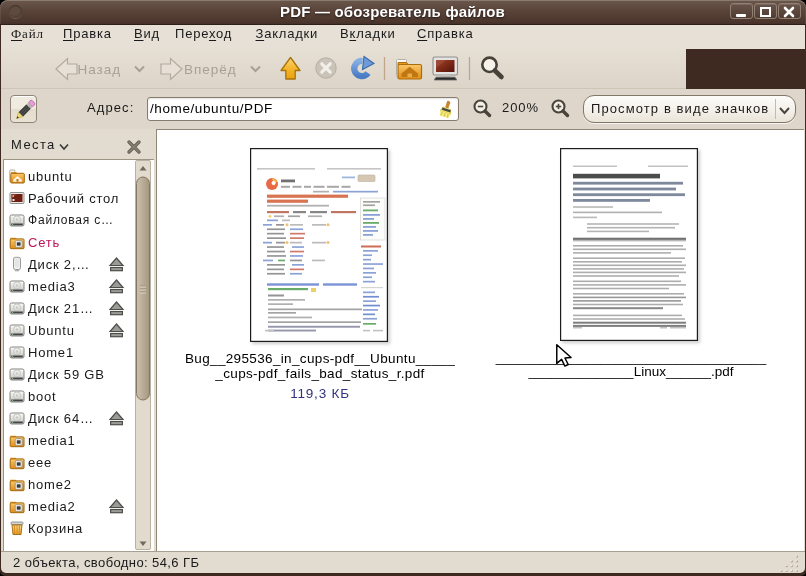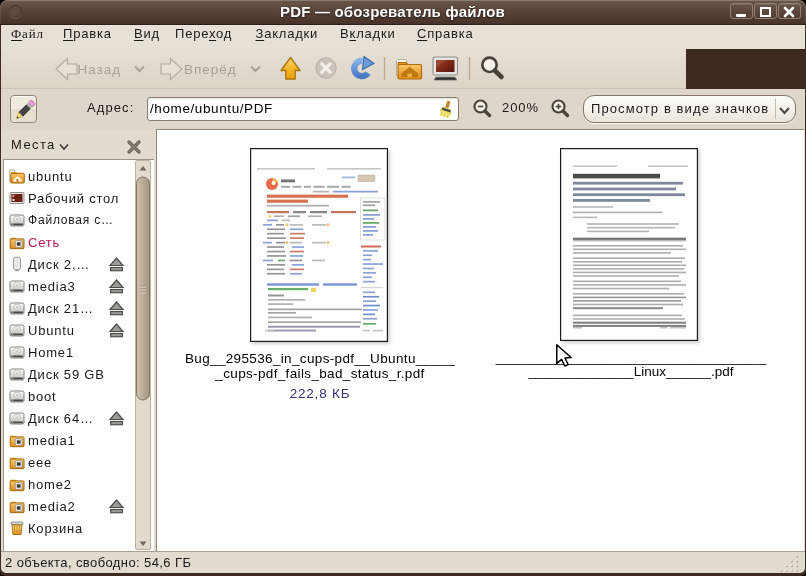--- a/index.html
+++ b/index.html
@@ -18,21 +18,21 @@
 .wbtn svg{position:absolute;left:0;top:0;}
 #menubar{position:absolute;left:1px;top:25px;width:804px;height:24px;background:#e7e0d6;color:#1a1a1a;font-size:13px;letter-spacing:0.8px;}
 #menubar>span{position:absolute;top:1px;}
 #toolbar{position:absolute;left:1px;top:49px;width:644px;height:39px;background:linear-gradient(#e6dfd4,#dcd4c7);border-bottom:1px solid #cdc5b7;padding-left:41px;}
 #addrrow{position:absolute;left:1px;top:89px;width:804px;height:40px;background:#ded6ca;}
 #content{position:absolute;left:1px;top:129px;width:804px;height:422px;background:#e2dbcf;}
 #main{position:absolute;left:155px;top:0px;width:647px;height:421px;background:#fff;border-left:1px solid #8f8778;border-top:1px solid #8f8778;}
 #sidebar{position:absolute;left:1px;top:0;width:153px;height:422px;background:#e2dbcf;}
 #statusbar{position:absolute;left:1px;top:551px;width:804px;height:21px;background:#e2dbcf;border-top:1px solid #a89f90;
  font-size:13px;color:#1a1a1a;border-radius:0 0 5px 5px;}
-#statusbar div{padding:3px 0 0 4px;letter-spacing:0.4px;}
+#statusbar div{padding:3px 0 0 12px;letter-spacing:0.4px;}
 .menu-u{text-decoration:underline;text-underline-offset:2px;}
 </style></head>
 <body>
 <div id="win">
  <div id="titlebar">
   <div id="titleicon"></div>
   <div id="title">PDF — обозреватель файлов</div>
   <div class="wbtn" style="left:730px;">
         <svg width="21" height="16">
           <rect x="5" y="10" width="10" height="3" rx="1" fill="#fff"></rect>
@@ -495,21 +495,21 @@
           <rect x="13" y="166.6" width="109" height="1.6" fill="#979797"></rect>
           <rect x="13" y="170.2" width="112" height="1.6" fill="#979797"></rect>
           <rect x="13" y="173.7" width="113" height="2" fill="#5a5a5a"></rect>
           <rect x="13" y="176.9" width="113" height="2" fill="#5a5a5a"></rect>
           <rect x="13" y="179" width="9" height="1.5" fill="#b0b0b0"></rect>
           <rect x="100" y="179" width="7" height="1.5" fill="#b0b0b0"></rect>
           <rect x="110" y="179" width="16" height="1.5" fill="#b0b0b0"></rect>
         </g>
       </svg>
       <div style="position:absolute;left:169px;top:221.5px;width:300px;text-align:center;font-size:13.5px;letter-spacing:0.35px;line-height:15px;color:#000;">Bug__295536_in_cups-pdf__Ubuntu_____<br>_cups-pdf_fails_bad_status_r.pdf</div>
-      <div style="position:absolute;left:169px;top:257px;width:300px;text-align:center;font-size:13.5px;letter-spacing:0.8px;color:#32327e;">222,8 КБ</div>
+      <div style="position:absolute;left:169px;top:257px;width:300px;text-align:center;font-size:13.5px;letter-spacing:0.8px;color:#32327e;">119,3 КБ</div>
       <div style="position:absolute;left:479px;top:221.5px;width:302px;text-align:center;font-size:13.5px;line-height:14.5px;color:#000;">____________________________________<br>______________Linux______.pdf</div>
       <svg width="22" height="28" style="position:absolute;left:553.5px;top:213.5px;z-index:9;">
         <path d="M1.5 1.5 L1.5 18.2 L5.6 14.6 L8.3 20.6 L11.2 19.2 L8.4 13.4 L13.6 12.9 Z" transform="scale(1.18,1.12)" fill="#fff" stroke="#000" stroke-width="1.25" stroke-linejoin="round"></path>
       </svg>
  </div>
  <div id="statusbar">
       <svg width="26" height="20" style="position:absolute;right:3px;top:1px;">
         <circle cx="21.0" cy="18.0" r="1.1" fill="#aca192"></circle>
         <circle cx="20.4" cy="17.4" r="0.8" fill="#f6f1e8"></circle>
         <circle cx="15.8" cy="18.0" r="1.1" fill="#aca192"></circle>

